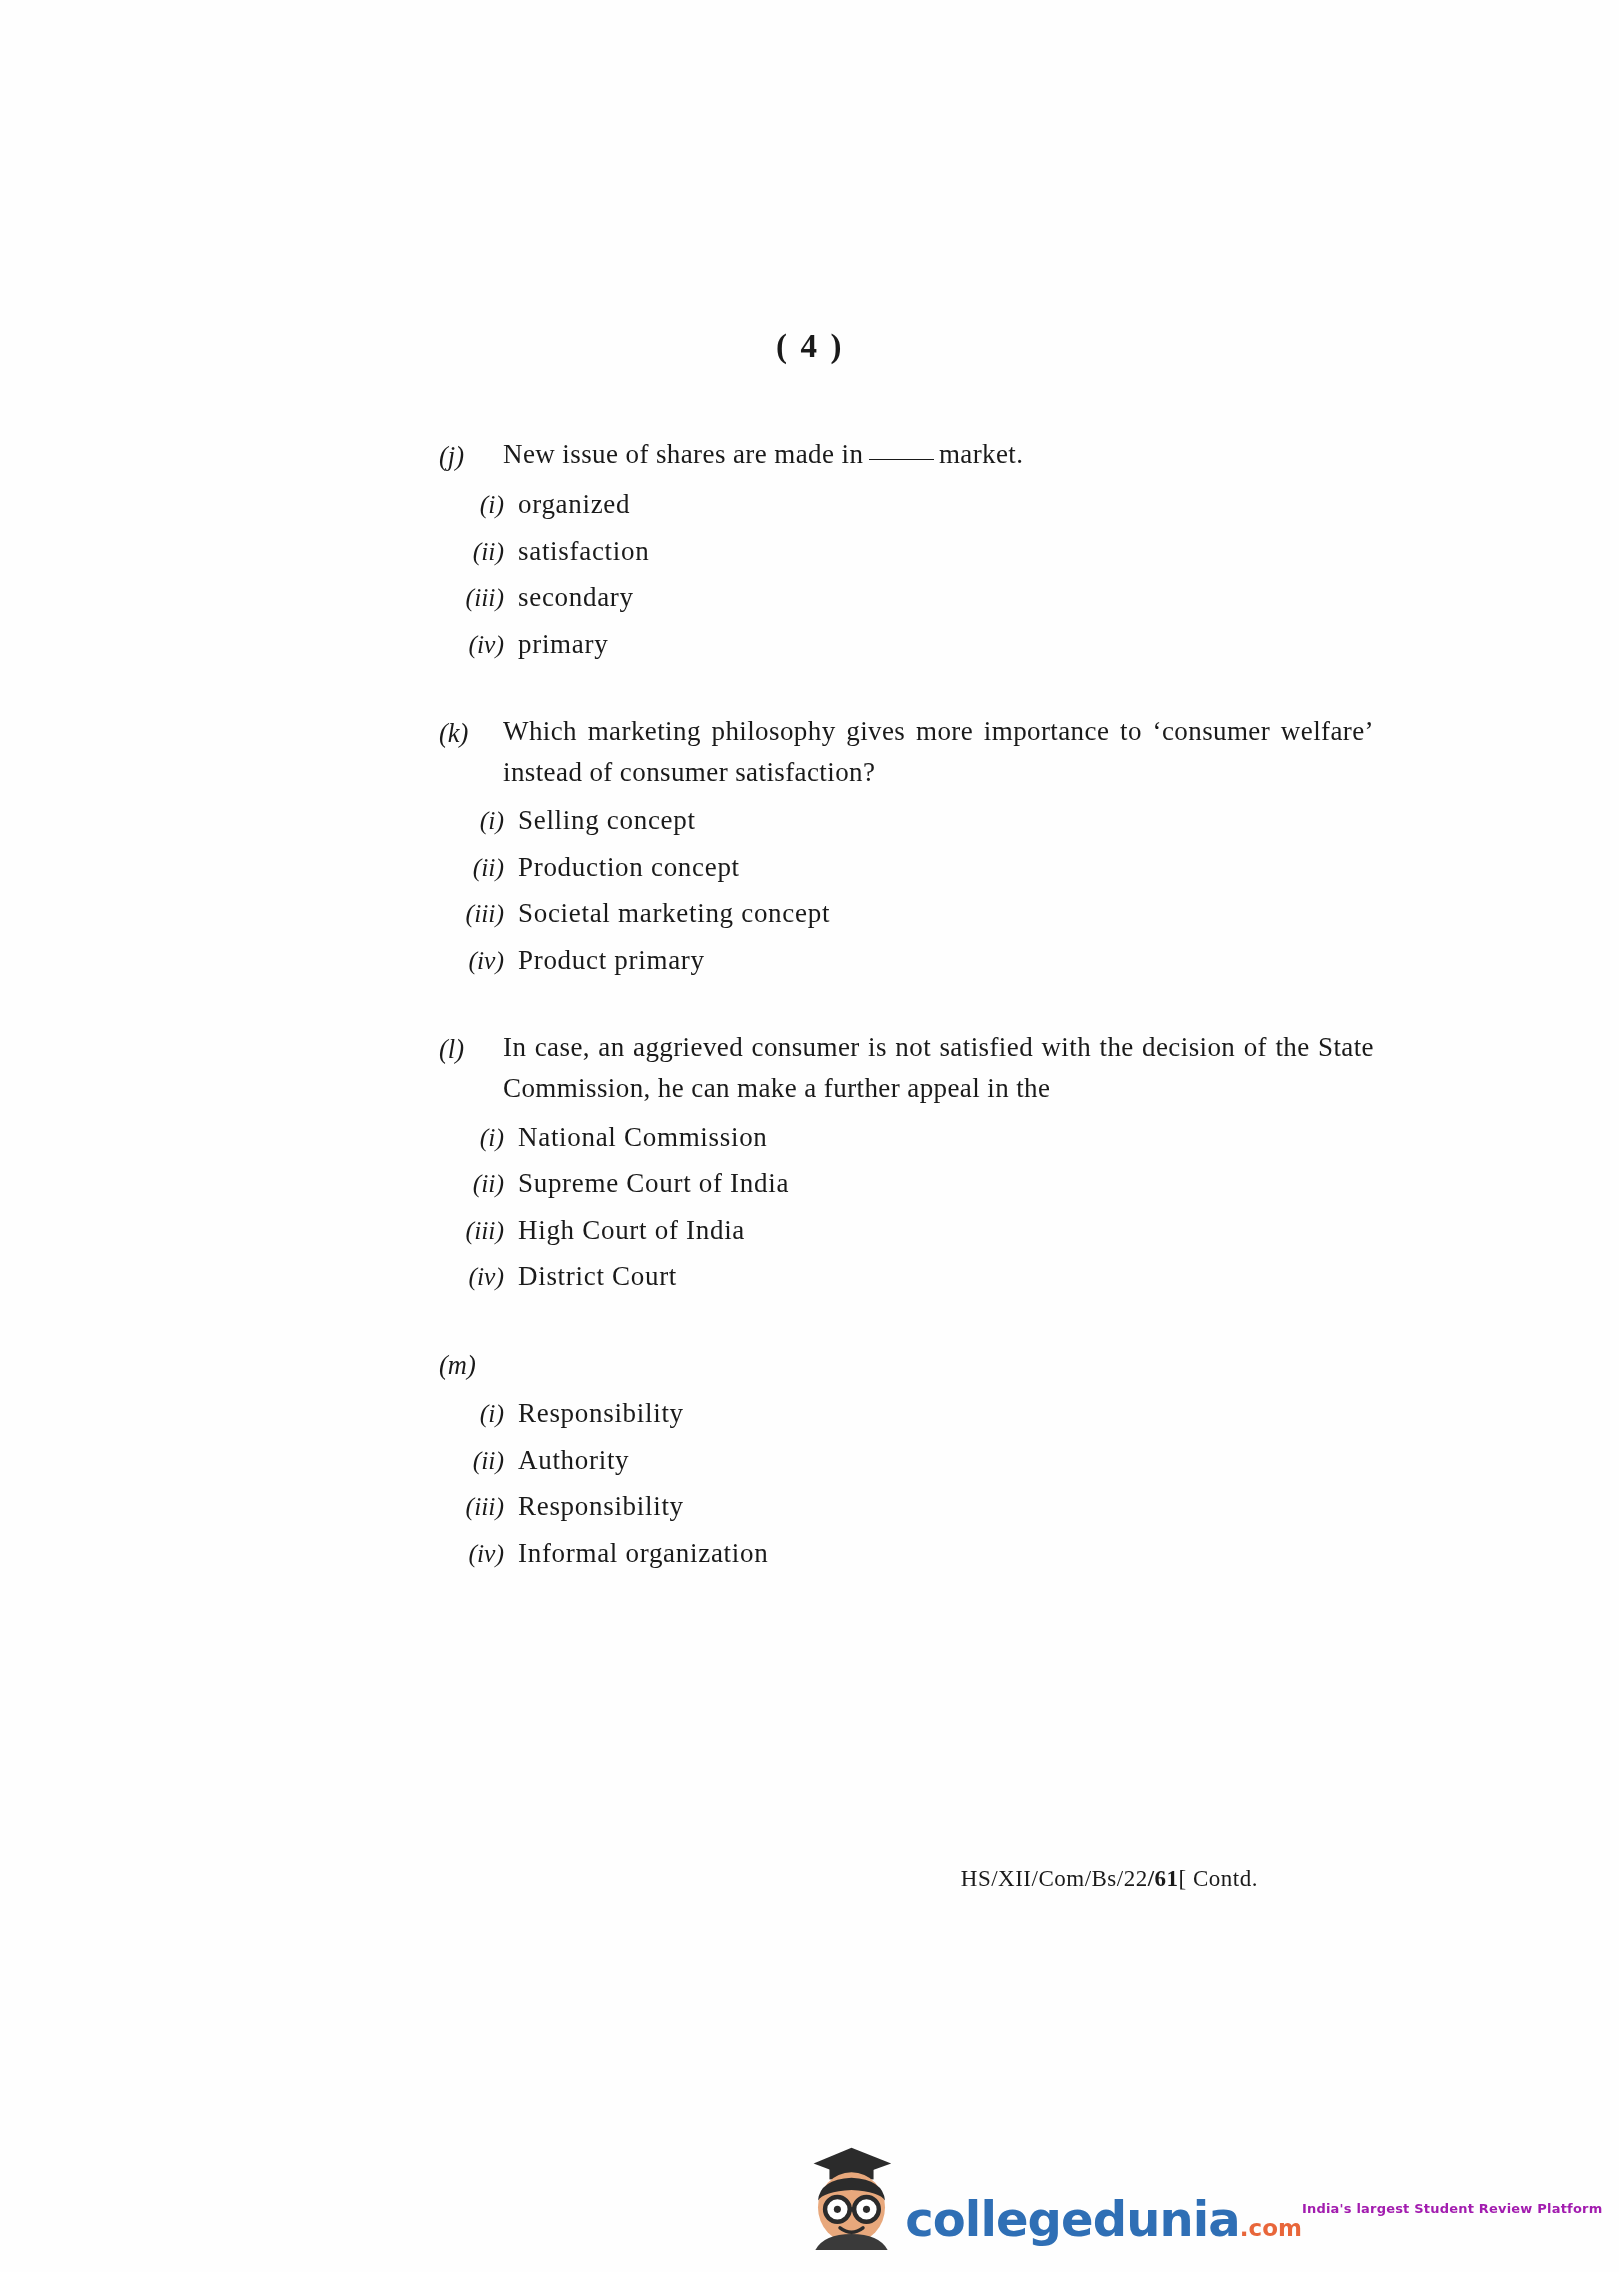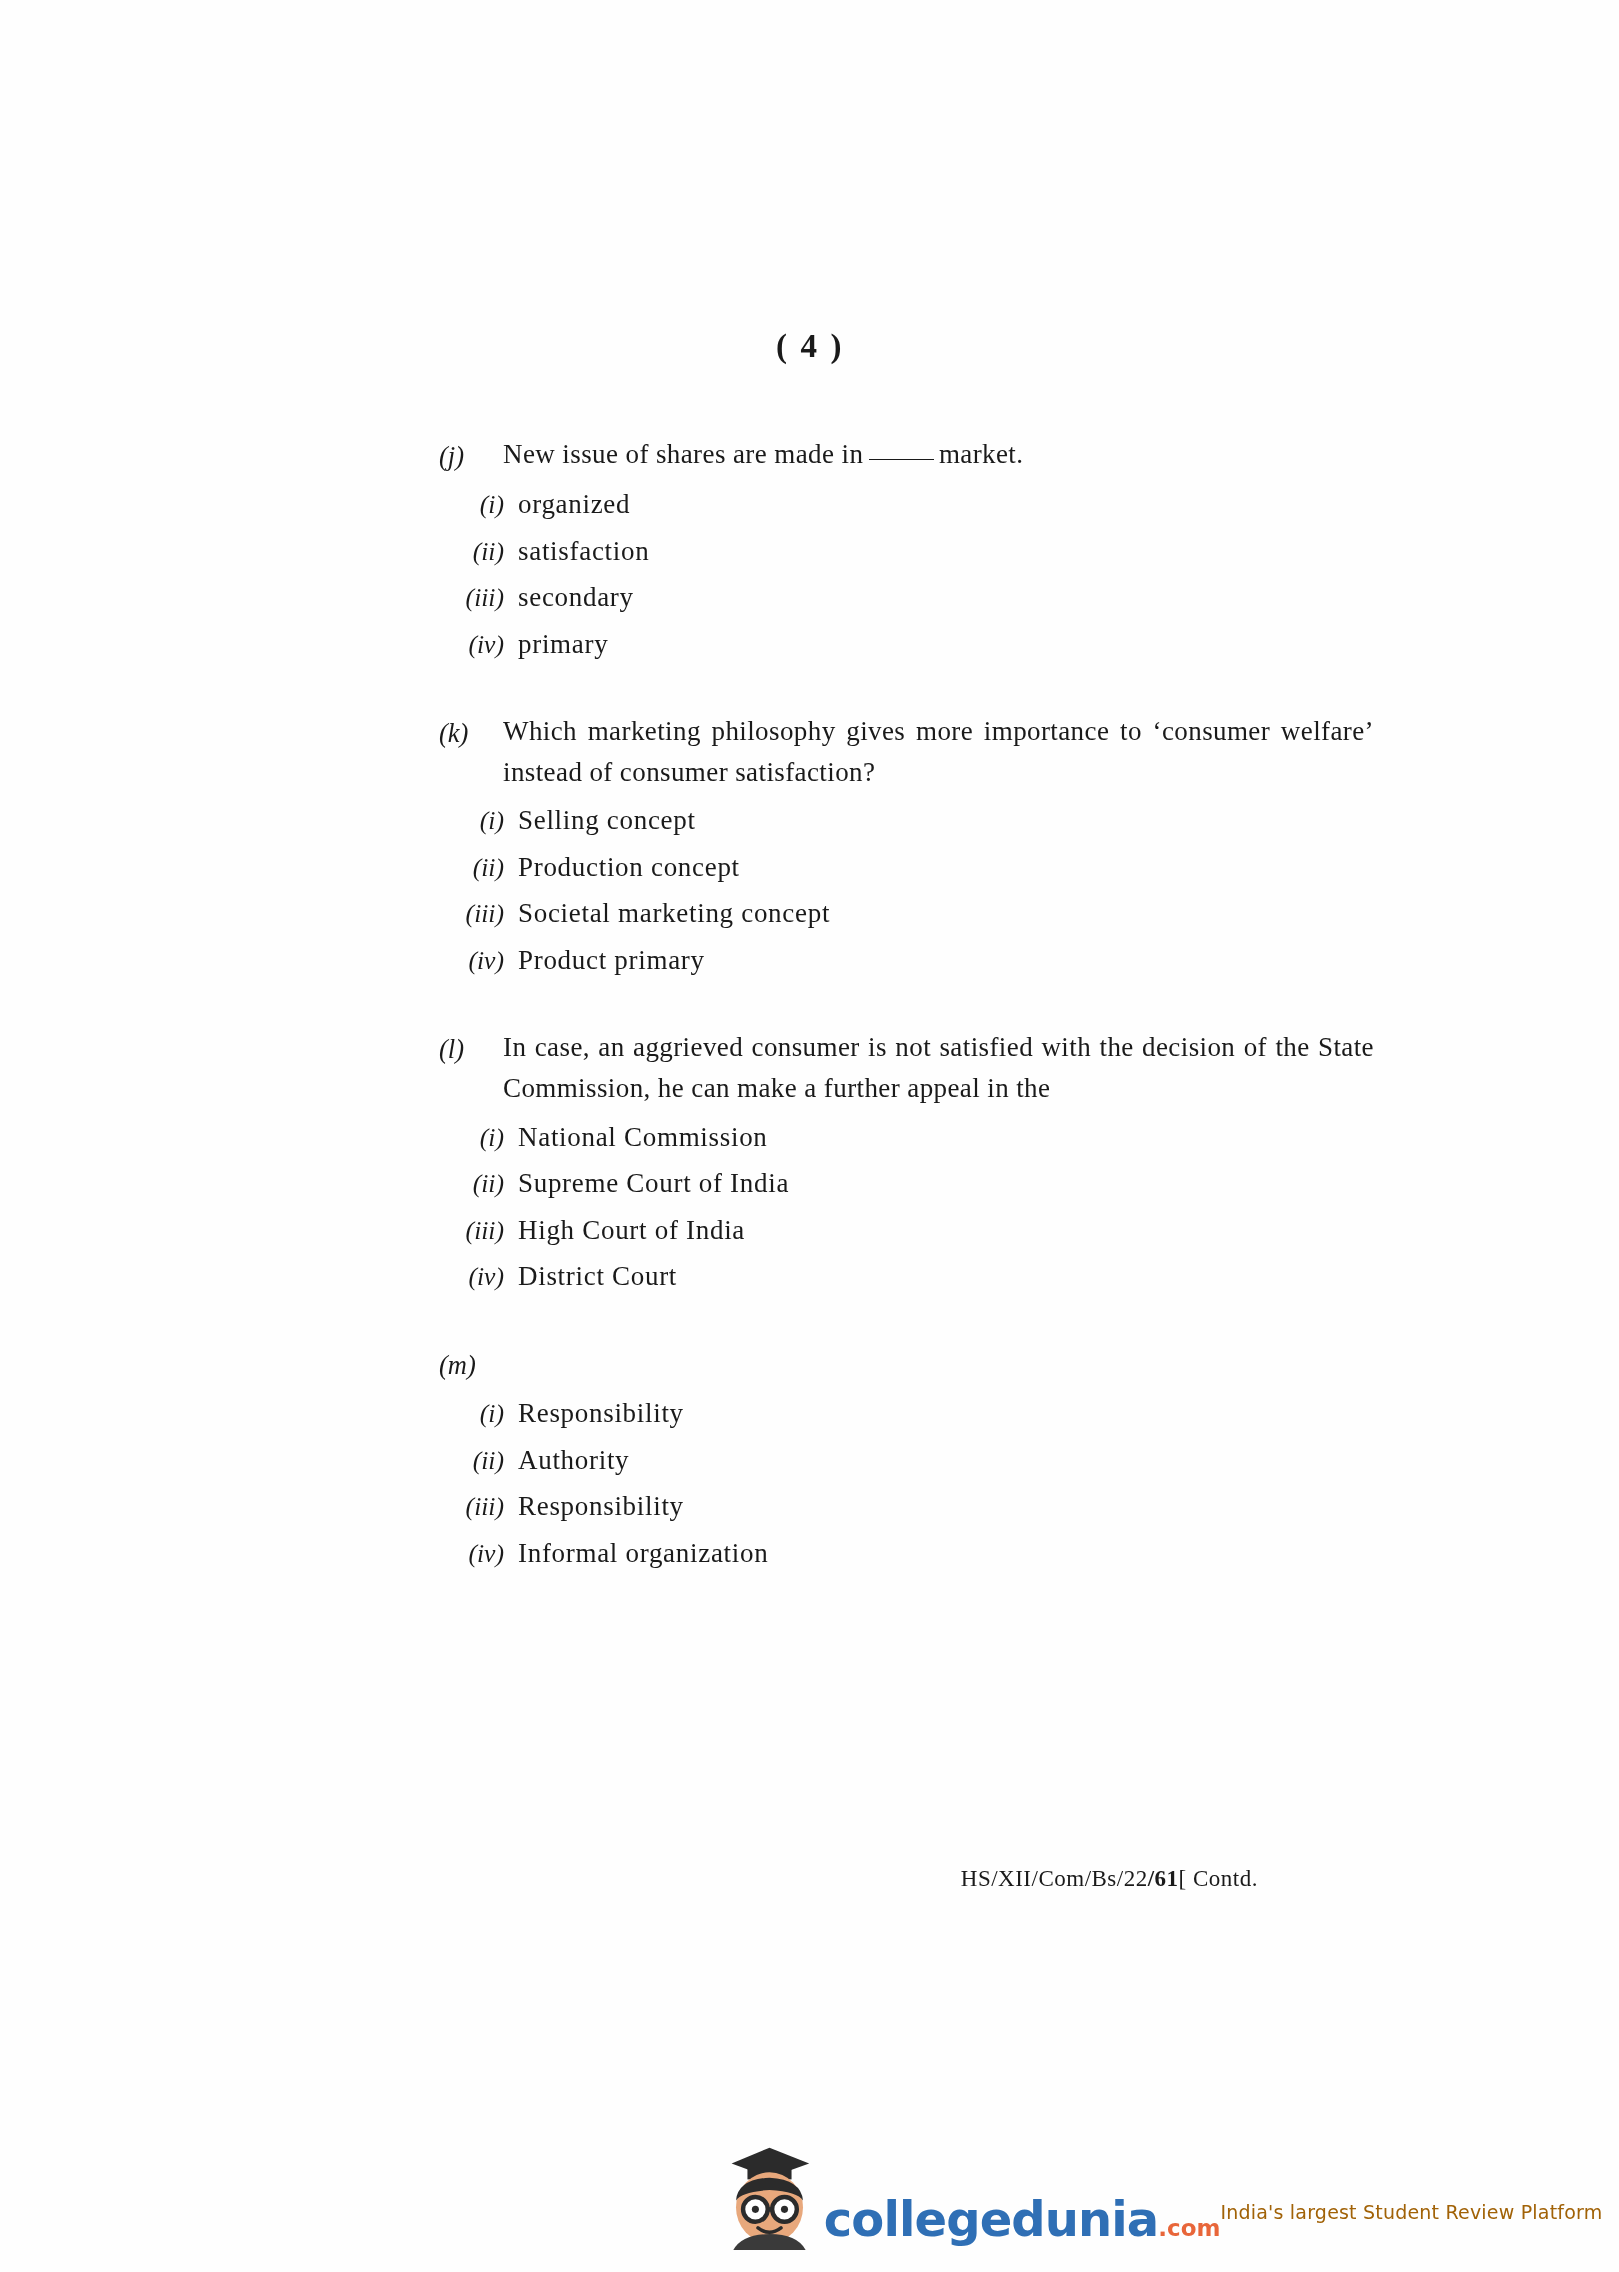--- a/index.html
+++ b/index.html
@@ -142,23 +142,23 @@
     letter-spacing: -0.9px;
     position: relative;
   }
   .wm-main .dotcom {
     font-size: 23px;
     color: #e8663a;
     letter-spacing: 0;
   }
   .wm-sub {
     font-family: "DejaVu Sans", sans-serif;
-    font-size: 19px;
-    font-weight: normal;
-    color: #a16207;
+    font-size: 13px;
+    font-weight: bold;
+    color: #a21caf;
     margin-top: 6.2px;
     letter-spacing: 0.2px;
   }
 </style>
 </head>
 <body>
 
 <div class="page">
 
   <div class="page-number">( 4 )</div>

